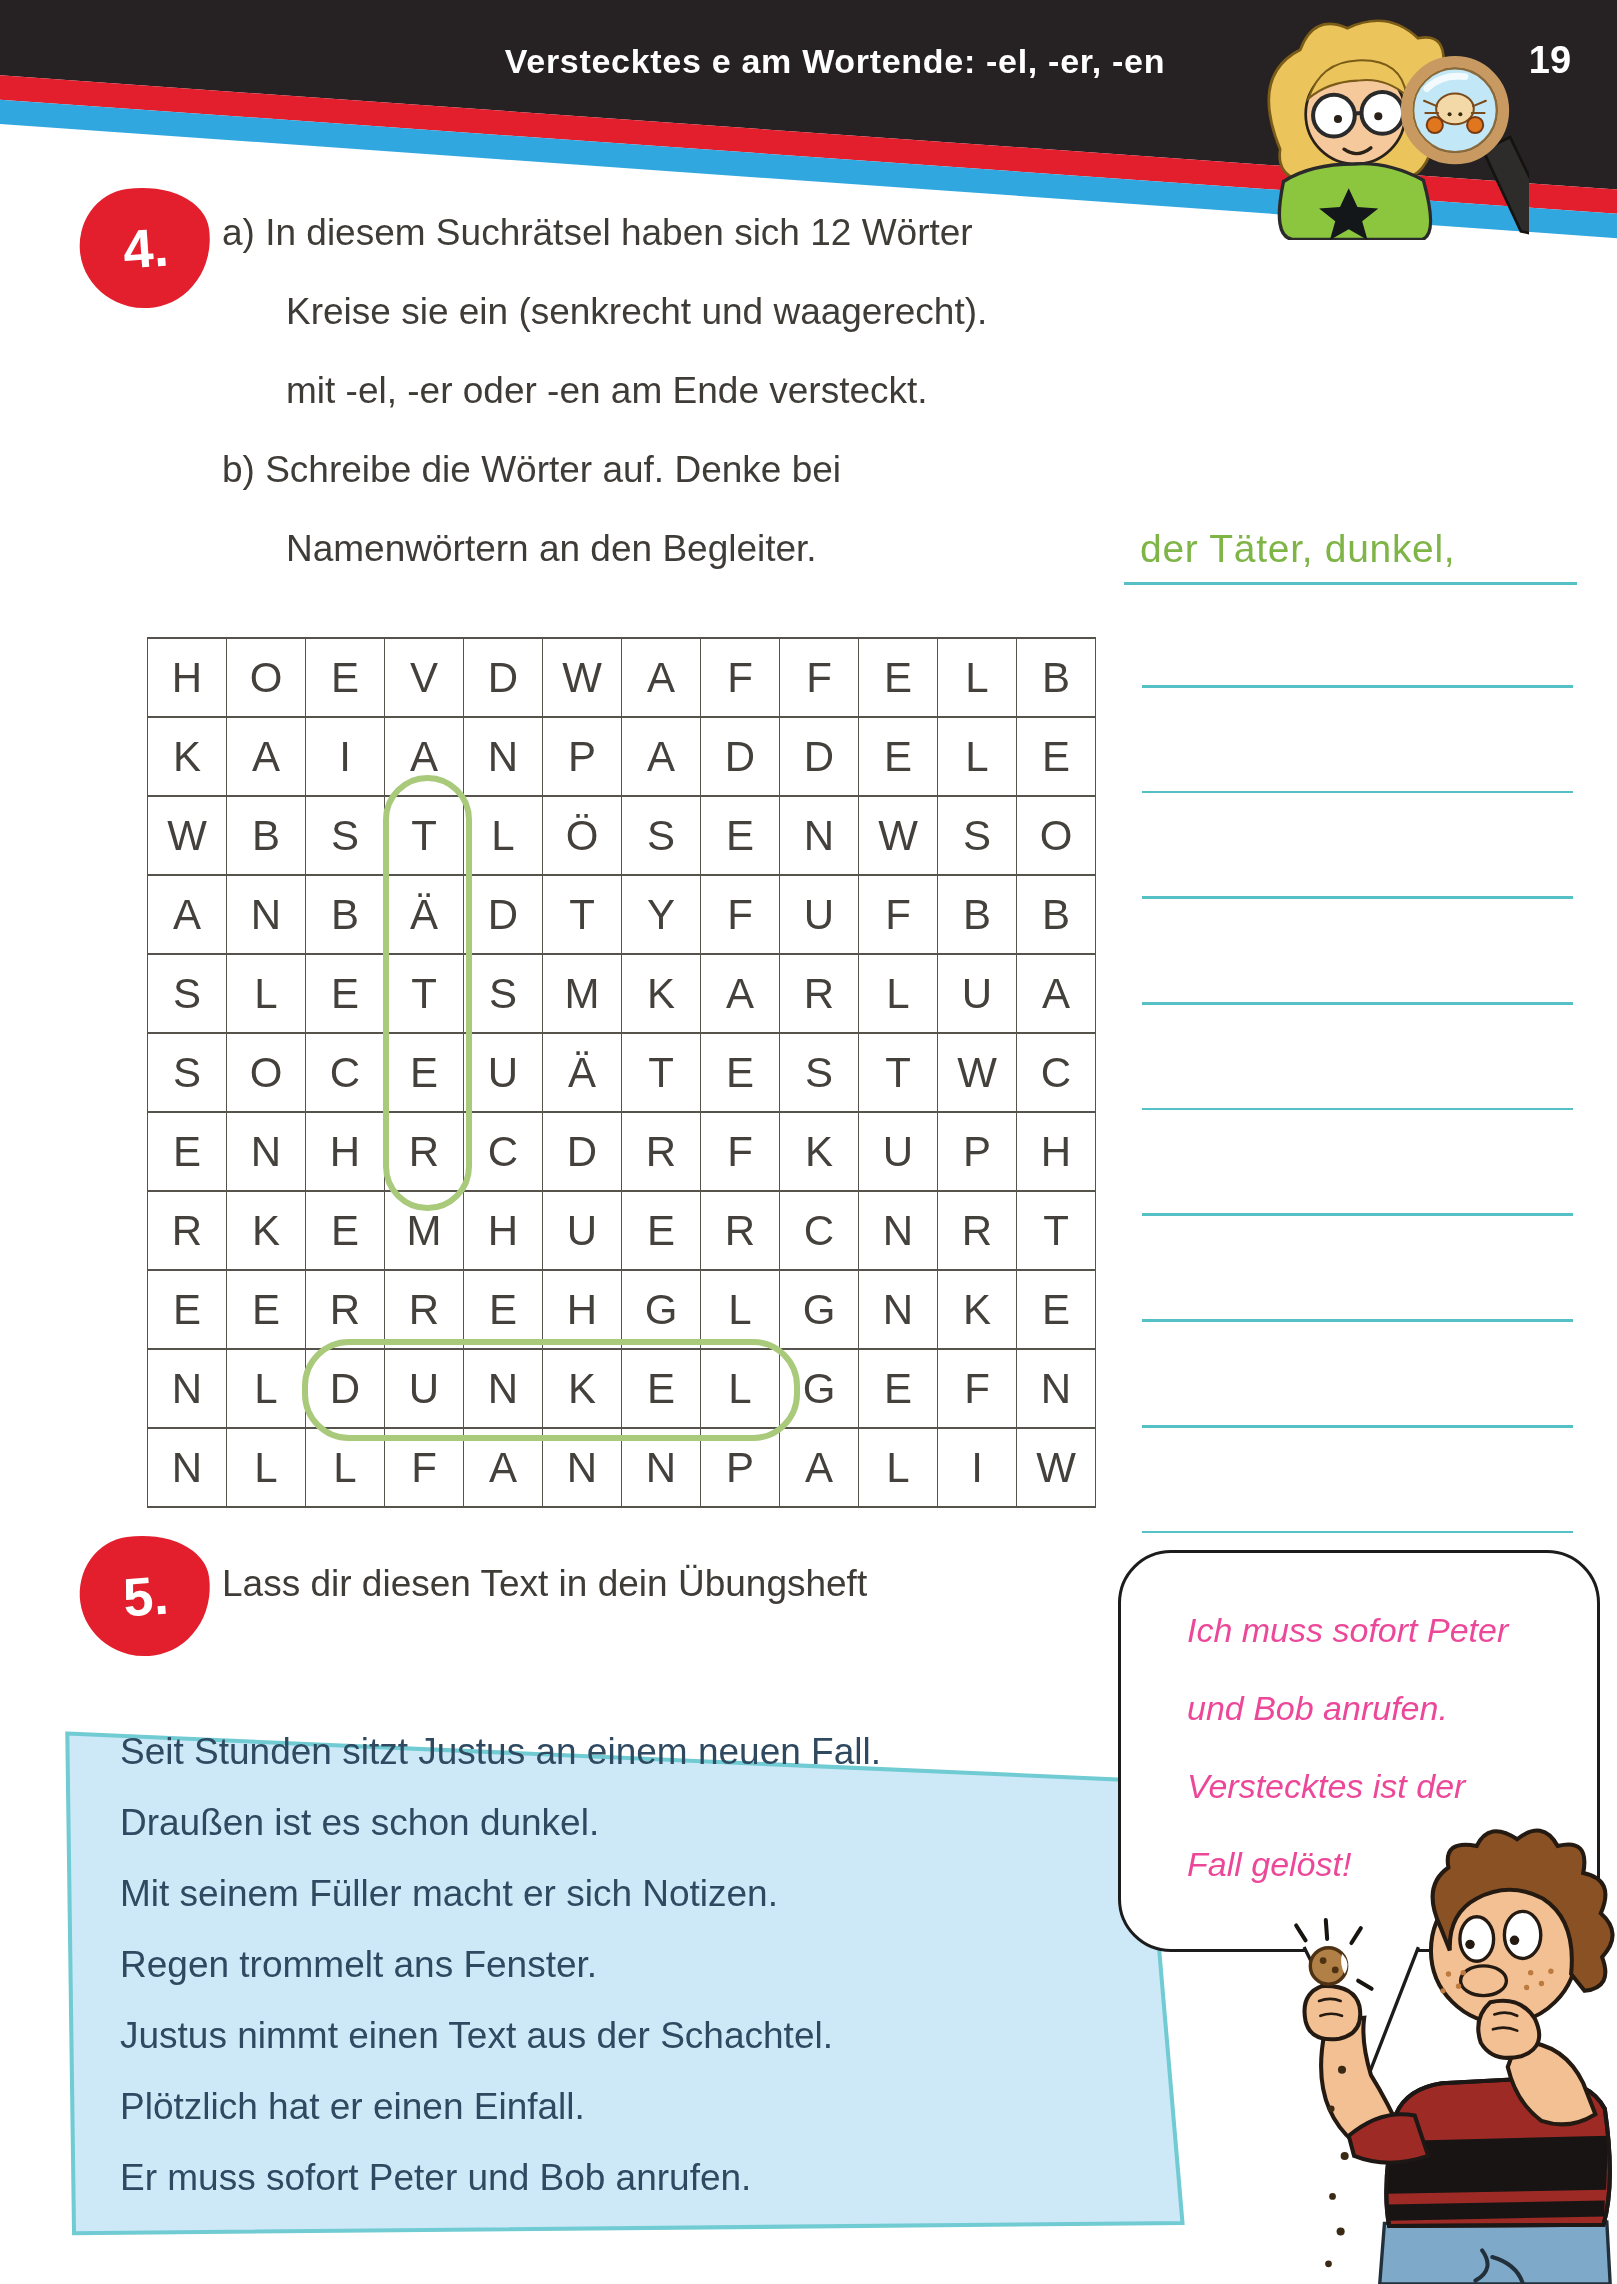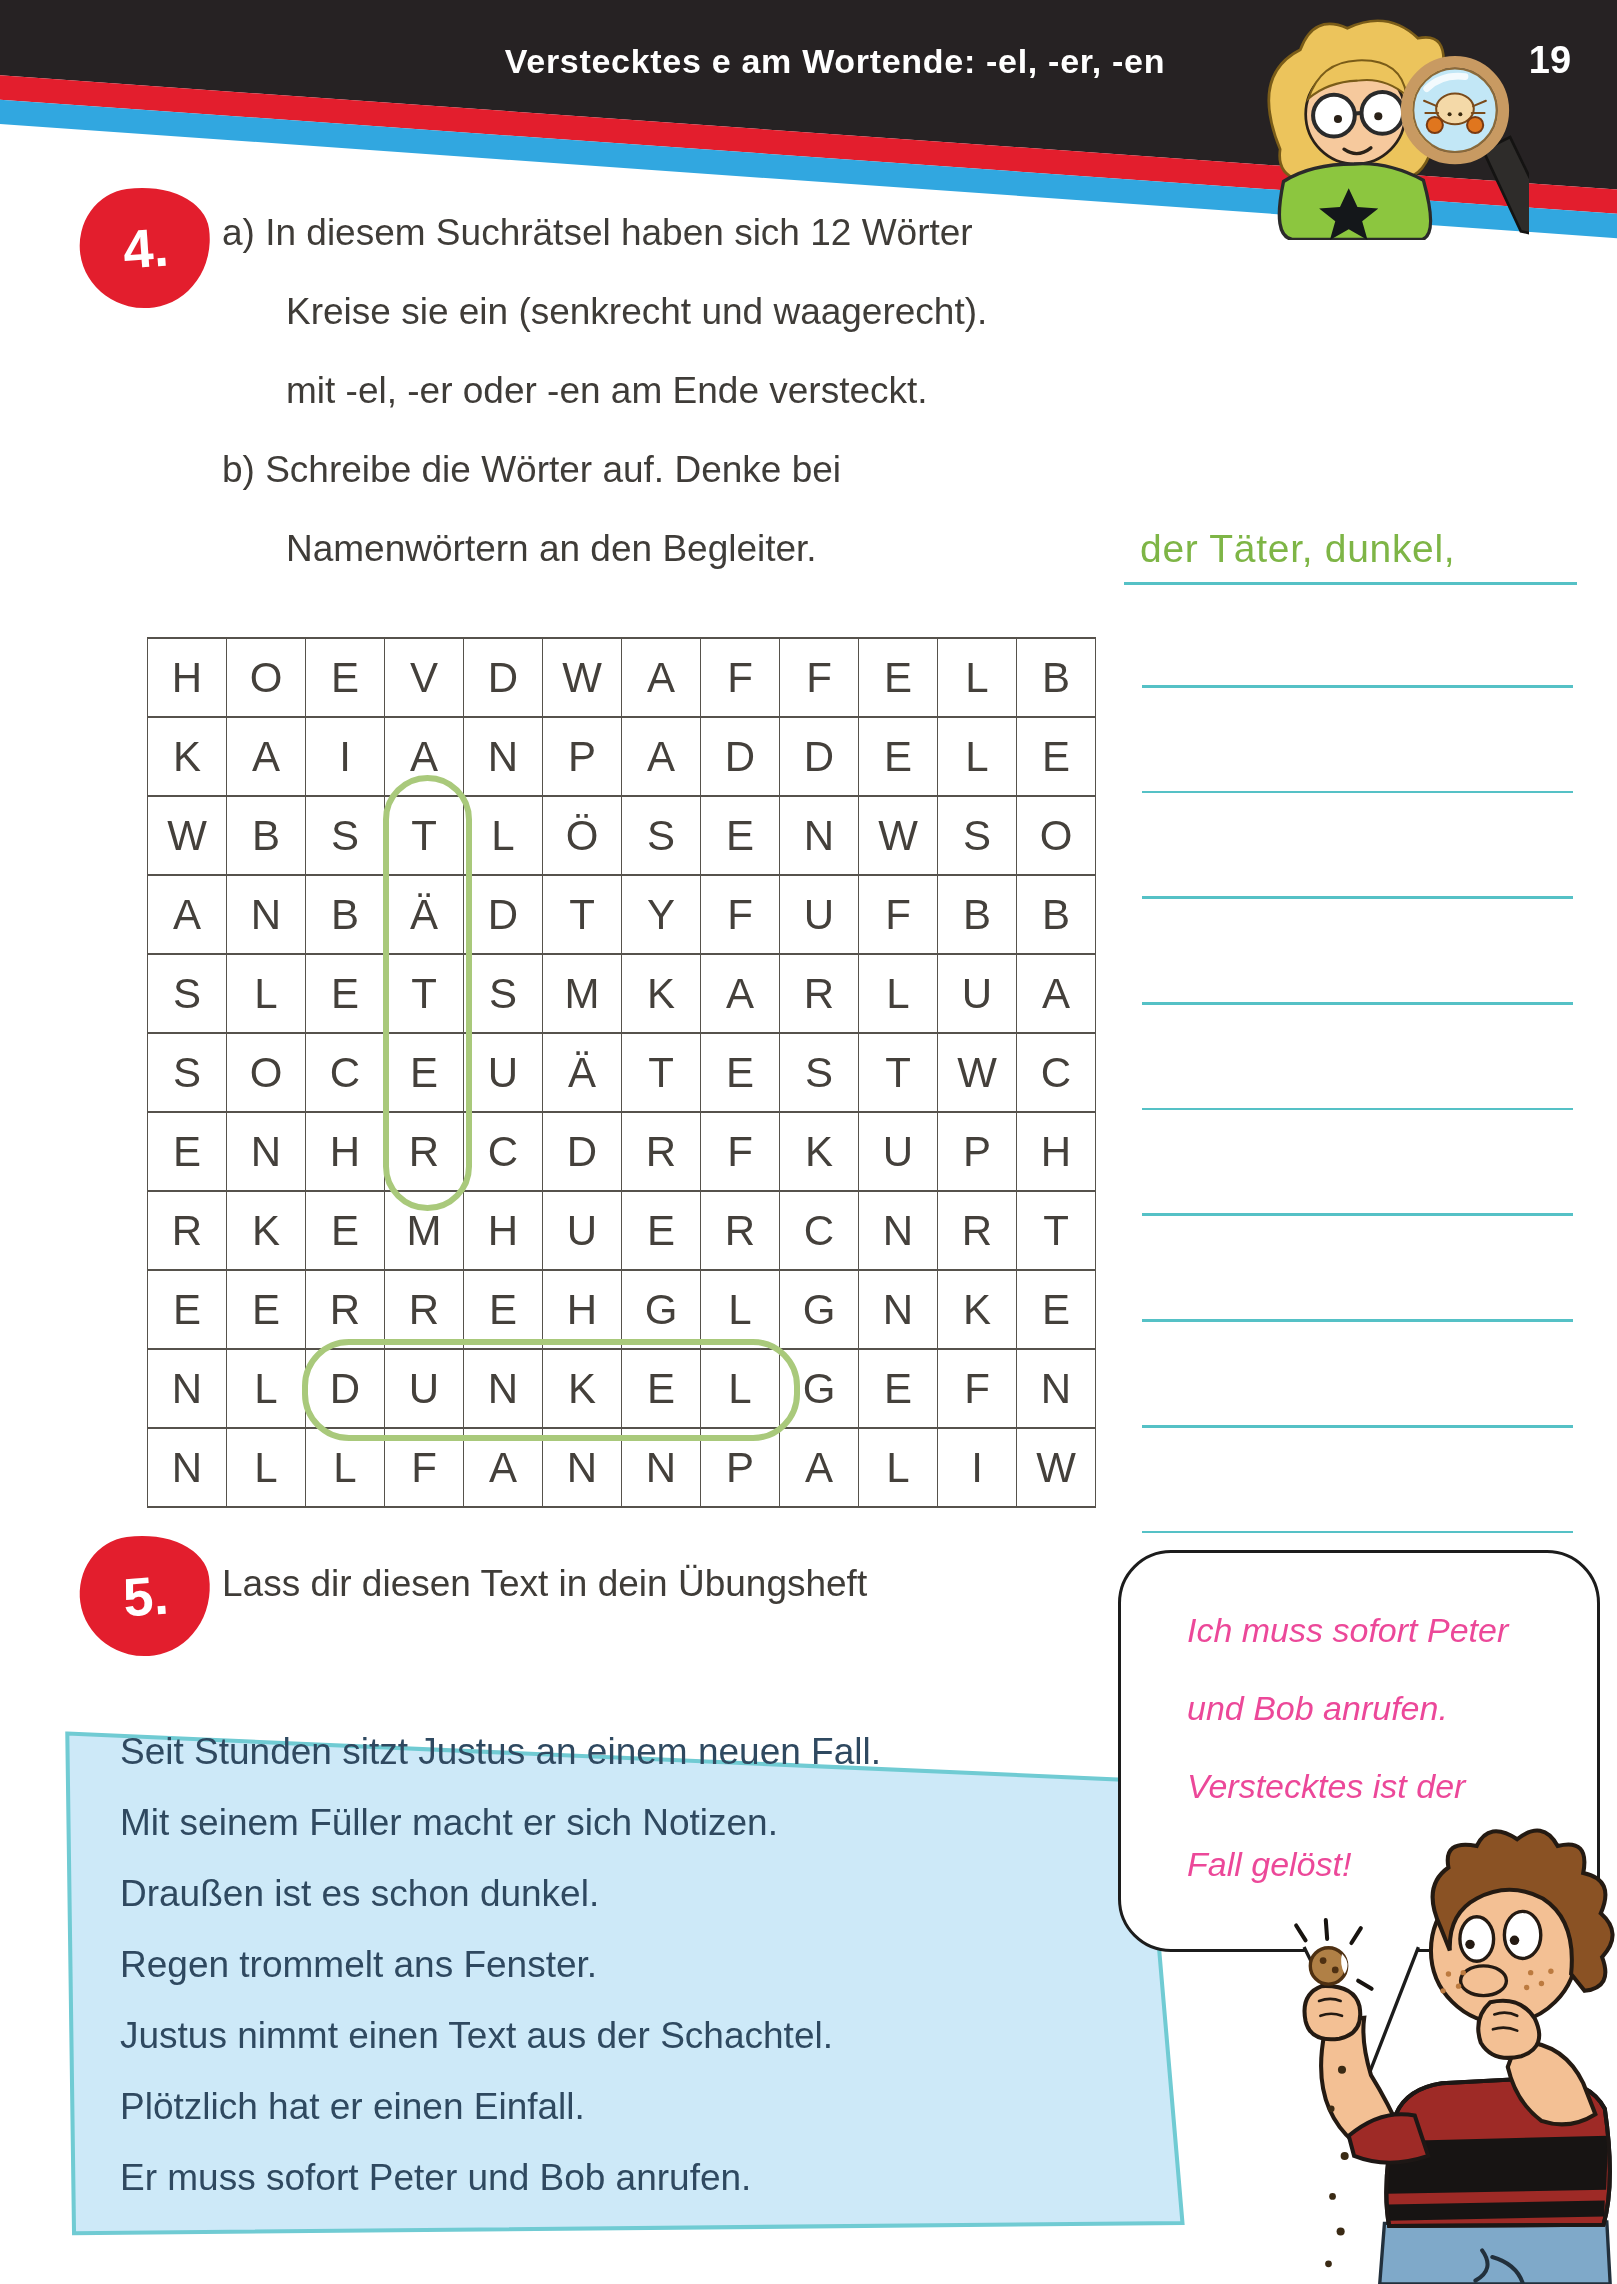--- a/index.html
+++ b/index.html
@@ -271,22 +271,22 @@
   </div>
   <div class="instructions instr-5">
     <div>Lass dir diesen Text in dein Übungsheft</div>
   </div>
 
   <svg class="dict-box-svg" width="1145" height="532" viewBox="0 0 1700 790">
     <polygon points="30,23 1630,93 1686,750 40,765" fill="#cde9f8" stroke="#70cbd3" stroke-width="6"></polygon>
   </svg>
   <div class="dict-text">
     <div>Seit Stunden sitzt Justus an einem neuen Fall.</div>
+    <div>Draußen ist es schon dunkel.</div>
     <div>Mit seinem Füller macht er sich Notizen.</div>
-    <div>Draußen ist es schon dunkel.</div>
     <div>Regen trommelt ans Fenster.</div>
     <div>Justus nimmt einen Text aus der Schachtel.</div>
     <div>Plötzlich hat er einen Einfall.</div>
     <div>Er muss sofort Peter und Bob anrufen.</div>
   </div>
 
   <div class="speech-bubble"></div>
   <div class="bubble-text">
     <div>Ich muss sofort Peter</div>
     <div>und Bob anrufen.</div>

